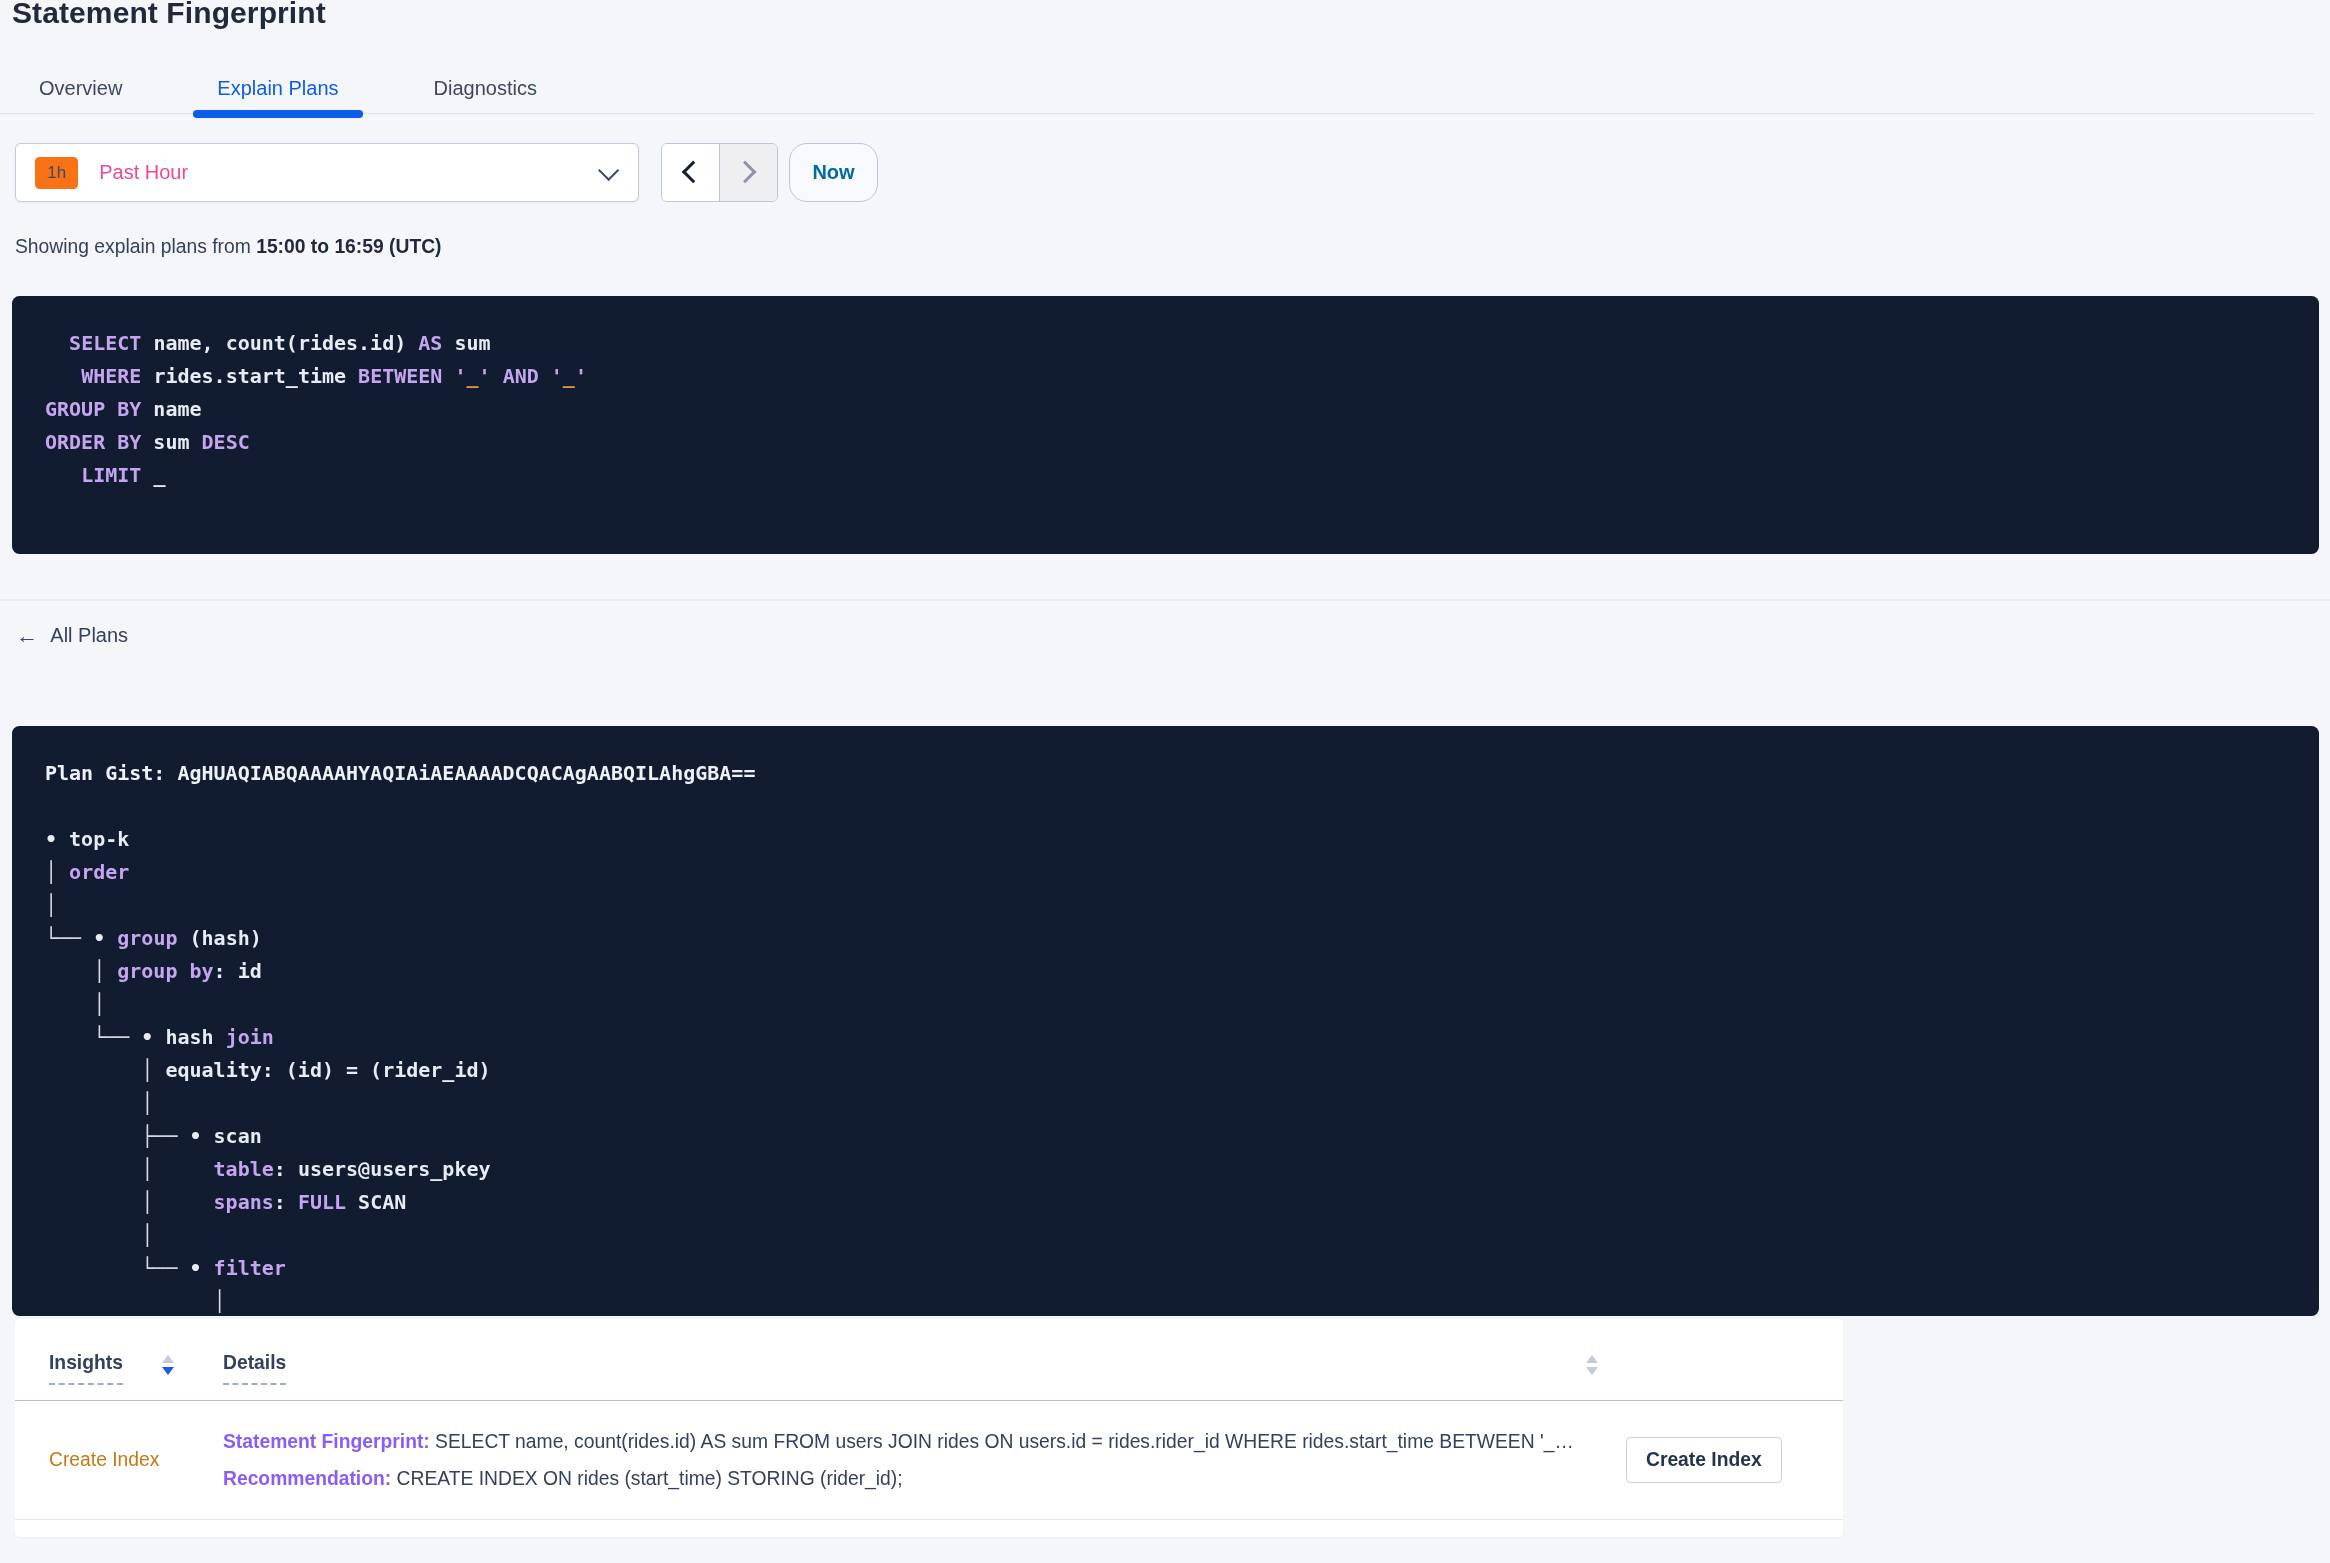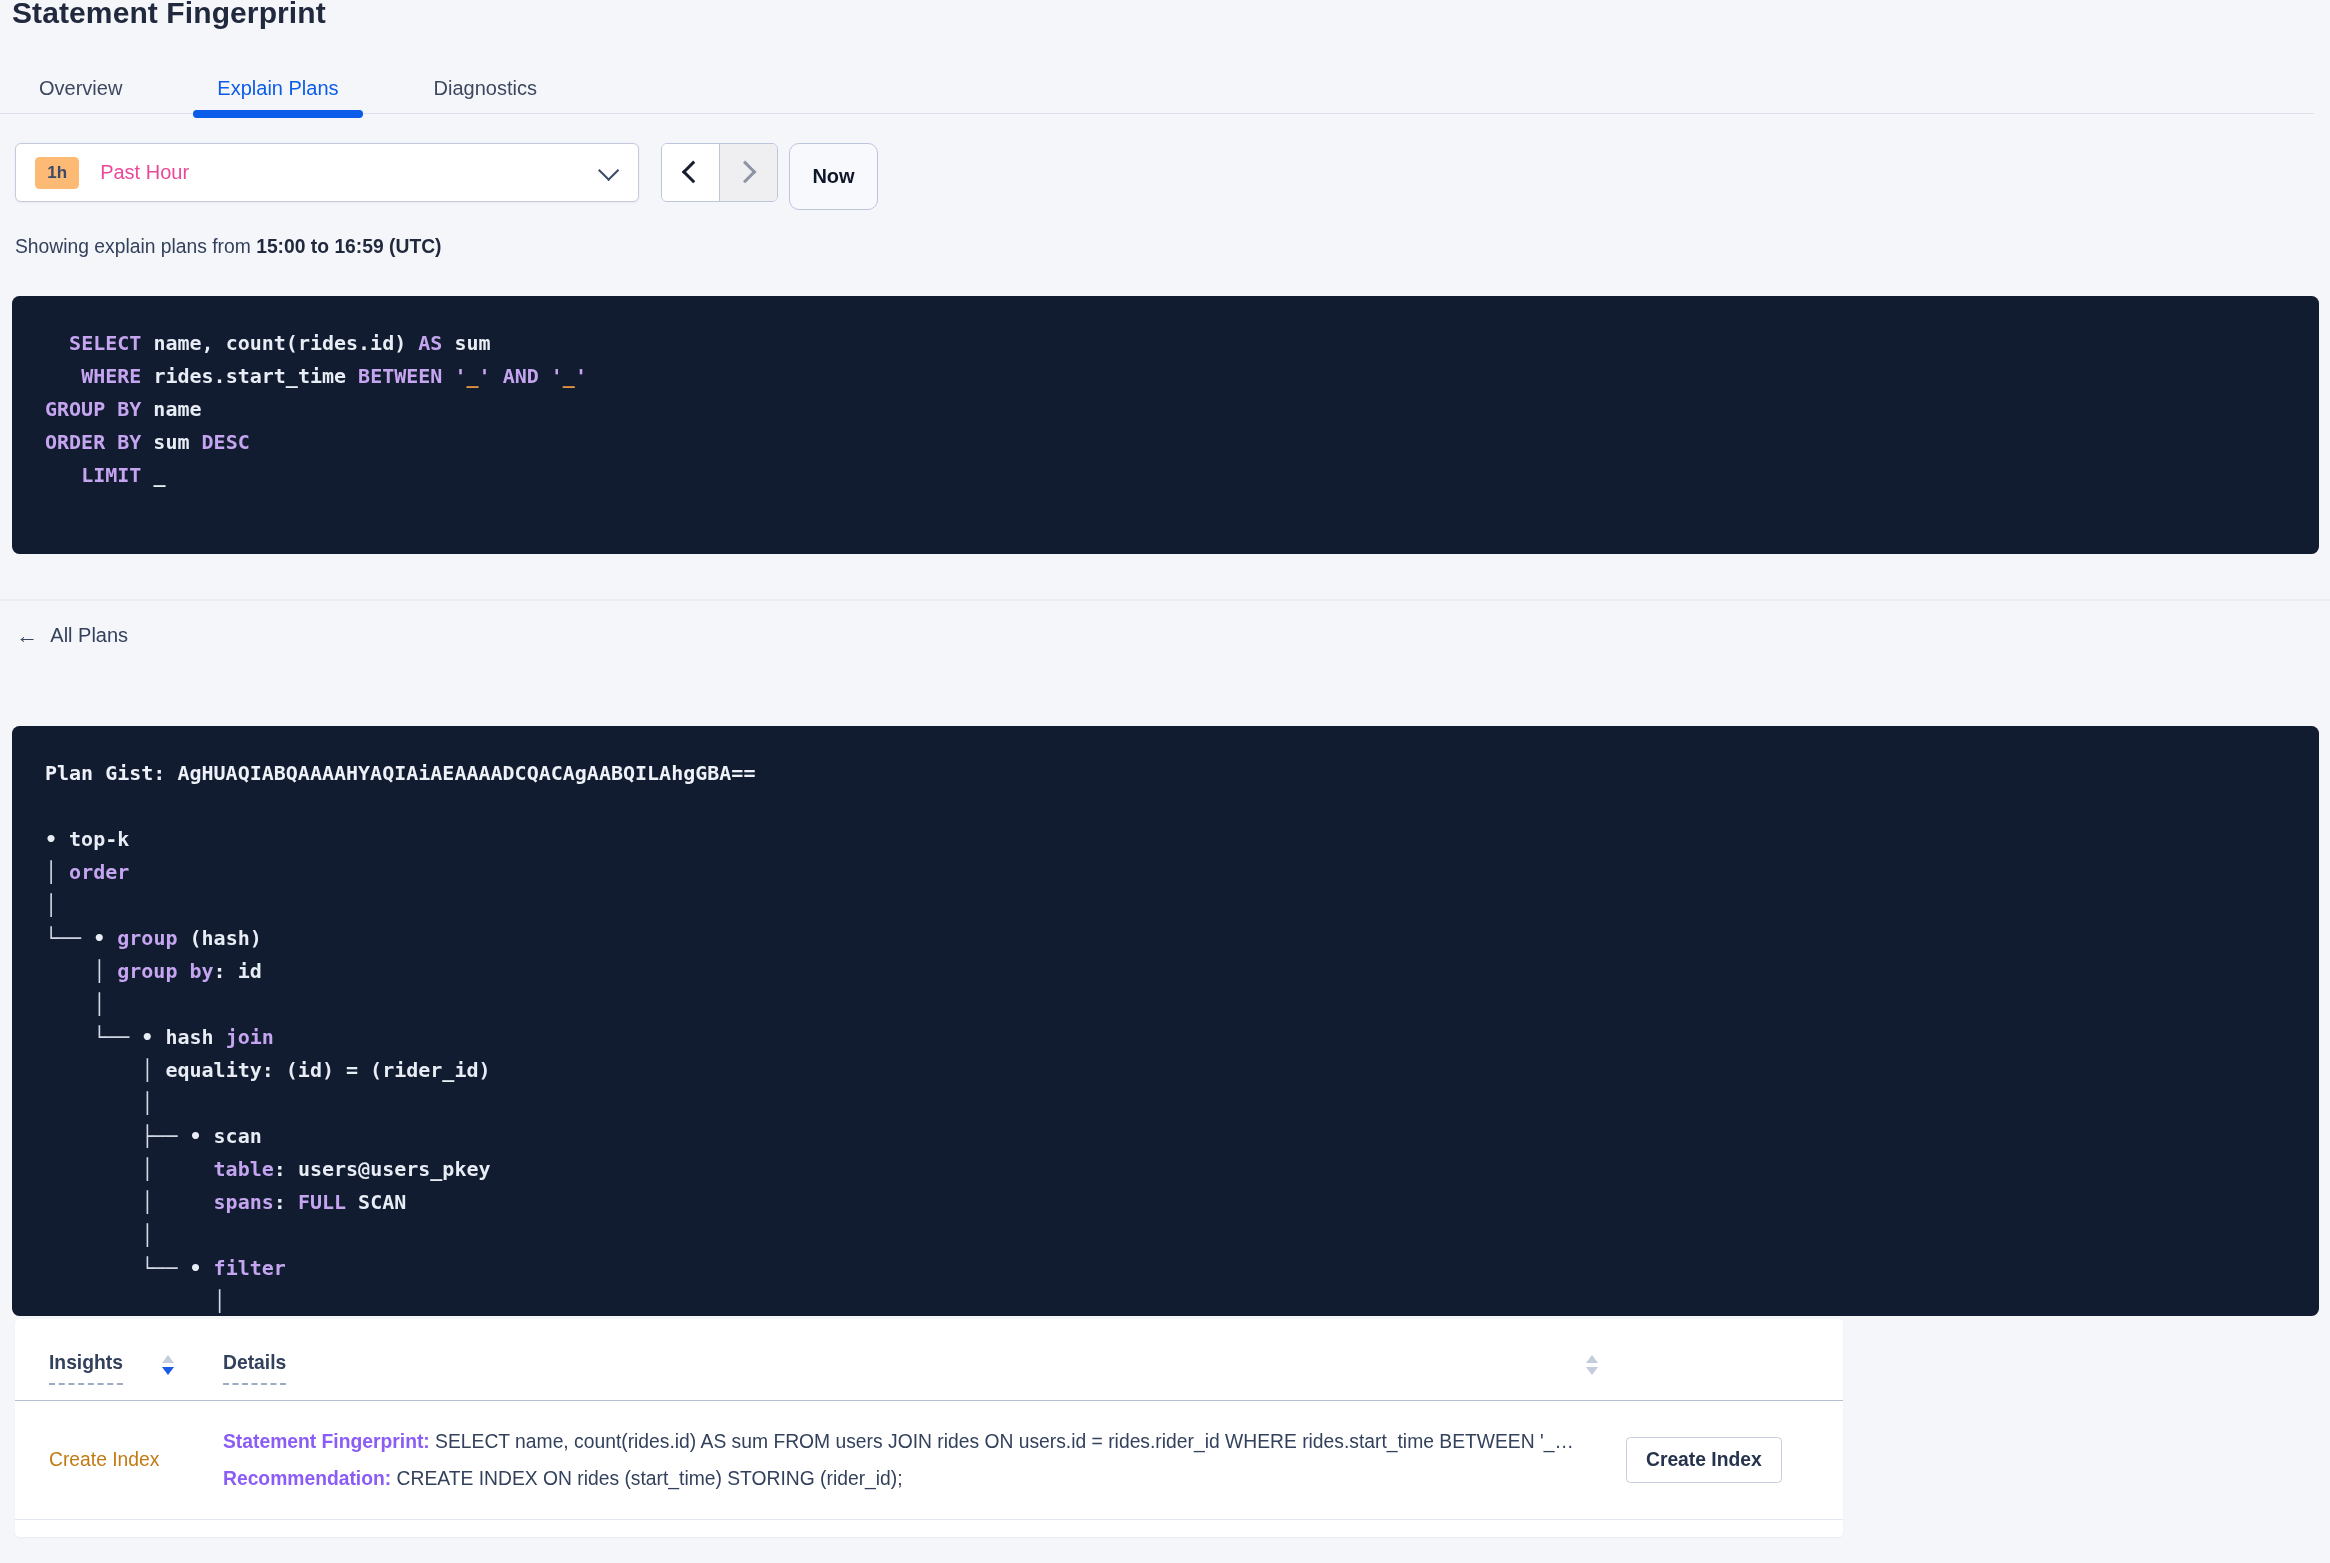--- a/index.html
+++ b/index.html
@@ -11,33 +11,33 @@
   .page-title { position:absolute; left:12px; top:-4.5px; font-size:30px; font-weight:700; color:#20293d; letter-spacing:0.1px; }
 
   
   .tabs { position:absolute; top:62px; left:0; right:16px; height:52px; border-bottom:1.5px solid #dde1eb; display:flex; padding-left:39px; }
   .tab { line-height:52px; font-size:20px; color:#3c4860; margin-right:95px; position:relative; cursor:pointer; white-space:nowrap; }
   .tab.active { color:#0b5ce8; }
   .tab.active::after { content:""; position:absolute; left:-24px; right:-24px; bottom:-4.5px; height:7.4px; border-radius:3.7px; background:#0b5ce8; }
 
   
   .time-select { position:absolute; left:15px; top:143px; width:624px; height:59px; background:#ffffff; border:1.5px solid #c5cbde; border-radius:6px; display:flex; align-items:center; padding:0 19.3px; cursor:pointer; box-shadow:0 0.7px 2.2px rgba(40,50,80,0.06); }
-  .time-badge { background:#fdba74; border-radius:4.5px; font-size:17px; font-weight:700; color:#3b4a68; padding:6px 12px; margin-right:21px; }
+  .time-badge { background:#f97316; border-radius:4.5px; font-size:17px; font-weight:400; color:#3b4a68; padding:6px 12px; margin-right:21px; }
   .time-label { font-size:20px; font-weight:500; color:#ec4899; flex:1; }
   .chev-down { width:15px; height:15px; border-right:2.2px solid #3b4a68; border-bottom:2.2px solid #3b4a68; transform:rotate(45deg) translateY(-3px); margin-right:4.5px; }
 
   .nav-group { position:absolute; left:661px; top:143px; width:117px; height:59px; border:1.5px solid #bdc5db; border-radius:6px; display:flex; overflow:hidden; background:#fff; }
   .nav-half { width:50%; display:flex; align-items:center; justify-content:center; cursor:pointer; }
   .nav-half.prev { background:#ffffff; border-right:1.5px solid #bdc5db; }
   .nav-half.next { background:#efeff2; }
   .chev { width:16.3px; height:16.3px; border-style:solid; border-width:0; }
   .chev.left  { border-left:3.7px solid #171f2e; border-bottom:3.7px solid #171f2e; transform:rotate(45deg); margin-left:6px; }
   .chev.right { border-right:3.7px solid #8d94a5; border-top:3.7px solid #8d94a5; transform:rotate(45deg); margin-right:6px; }
 
-  .now-btn { position:absolute; left:789px; top:143px; width:89px; height:67px; border:1.5px solid #bdc5db; border-radius:10px; background:#f8f9fc; color:#0f172a; font-size:20px; font-weight:600; display:flex; align-items:center; justify-content:center; cursor:default; }
+  .now-btn { position:absolute; left:789px; top:143px; width:89px; height:59px; border:1.5px solid #bdc5db; border-radius:18px; background:#f8f9fc; color:#0369a1; font-size:20px; font-weight:600; display:flex; align-items:center; justify-content:center; cursor:default; }
 
   .showing { position:absolute; left:15px; top:236px; font-size:19.3px; color:#33415c; }
   .showing b { color:#20293d; font-weight:700; }
 
   
   .dark-panel { position:absolute; left:12px; width:2307px; background:#111c31; border-radius:7.4px; padding:31px 33px; overflow:hidden; }
   .sql-panel { top:296px; height:258px; }
   .plan-panel { top:726px; height:590px; }
   .code-line { font-family:"DejaVu Sans Mono", monospace; font-size:20px; line-height:33px; font-weight:600; color:#e8ecf4; white-space:pre; }
   .code-line .kw   { color:#c5a5ef; }

